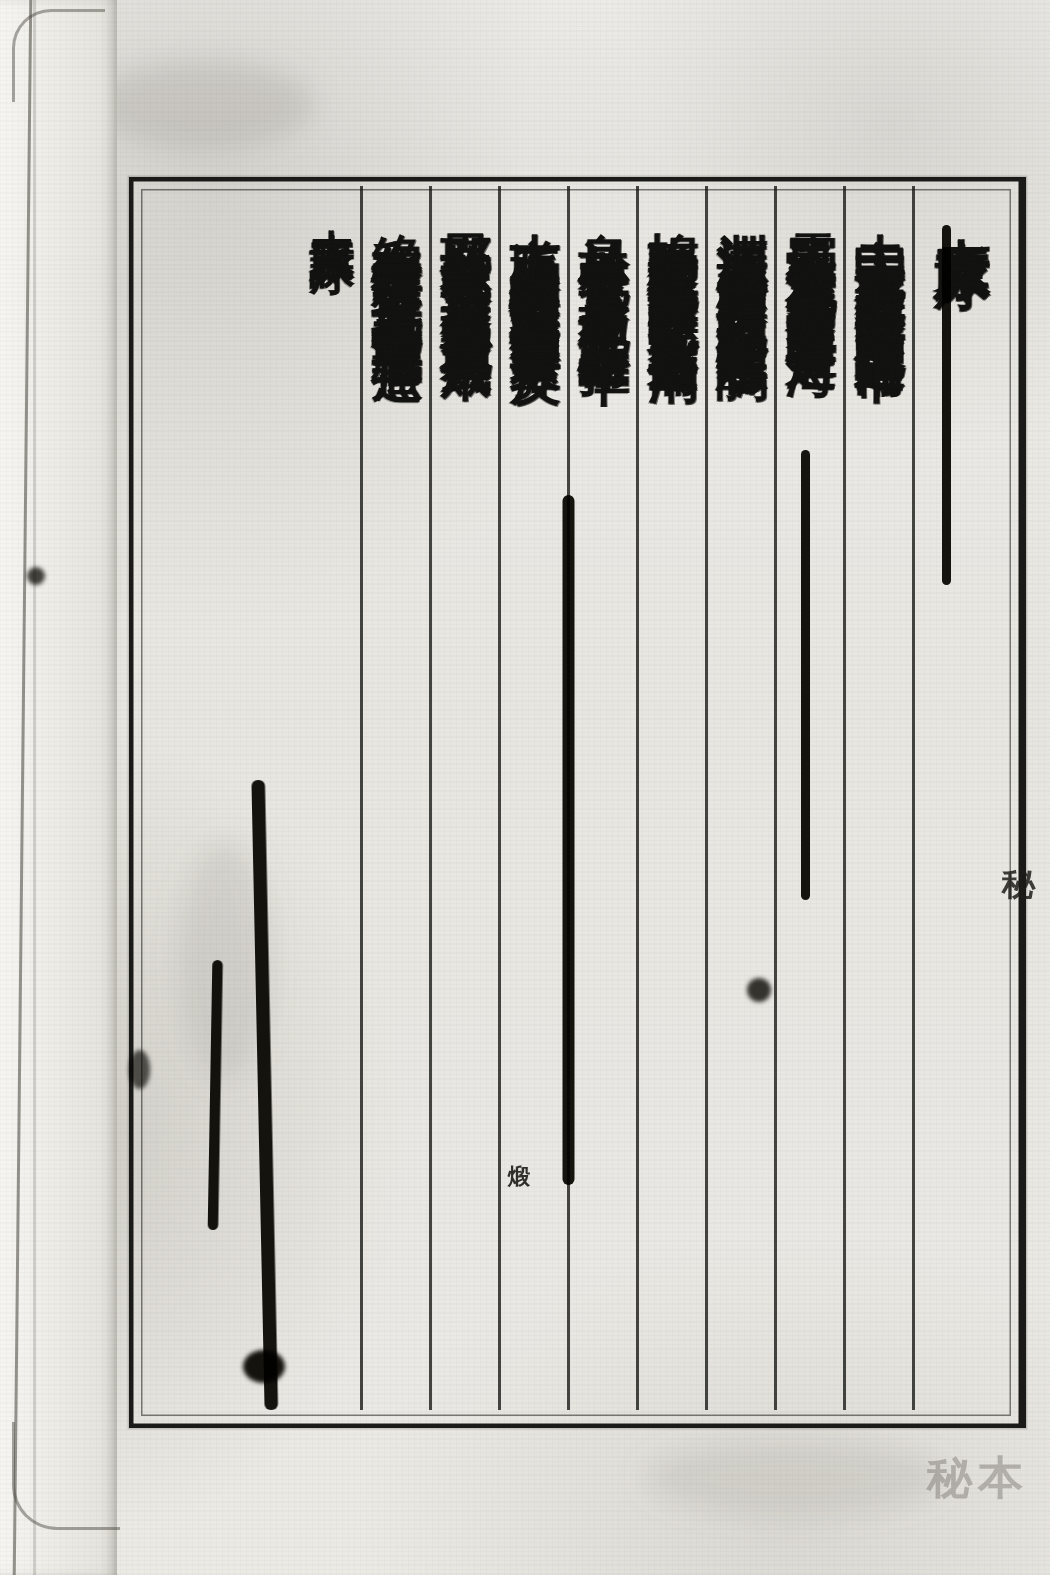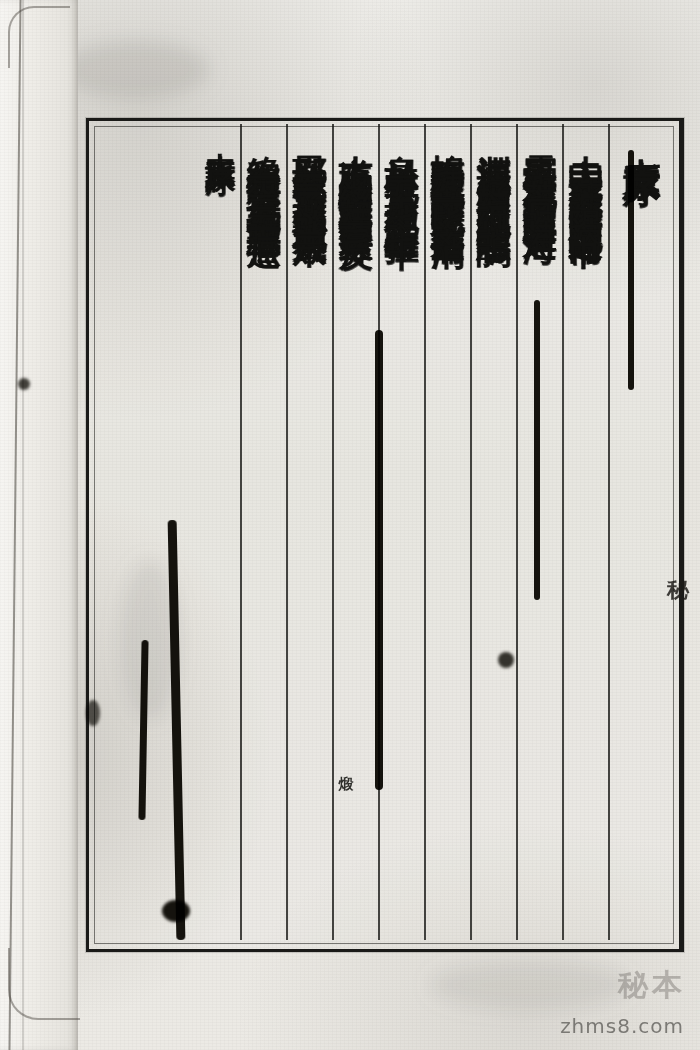--- a/index.html
+++ b/index.html
@@ -255,15 +255,14 @@
   <div class="ink blob" style="left:162px; top:900px; width:28px; height:22px;"></div>
   <div class="ink blob" style="left:498px; top:652px; width:16px; height:16px; opacity:.85;"></div>
   <div class="ink blob" style="left:18px;  top:378px; width:12px; height:12px; opacity:.8;"></div>
   <div class="ink blob" style="left:86px;  top:700px; width:14px; height:26px; opacity:.7;"></div>
 
   <div class="sidemark">秘</div>
 
   <div class="grain"></div>
 
   <div class="wm">秘本</div>
-  <div class="wm2">zhms8.com</div>
 
 </div>
 
 </body></html>

